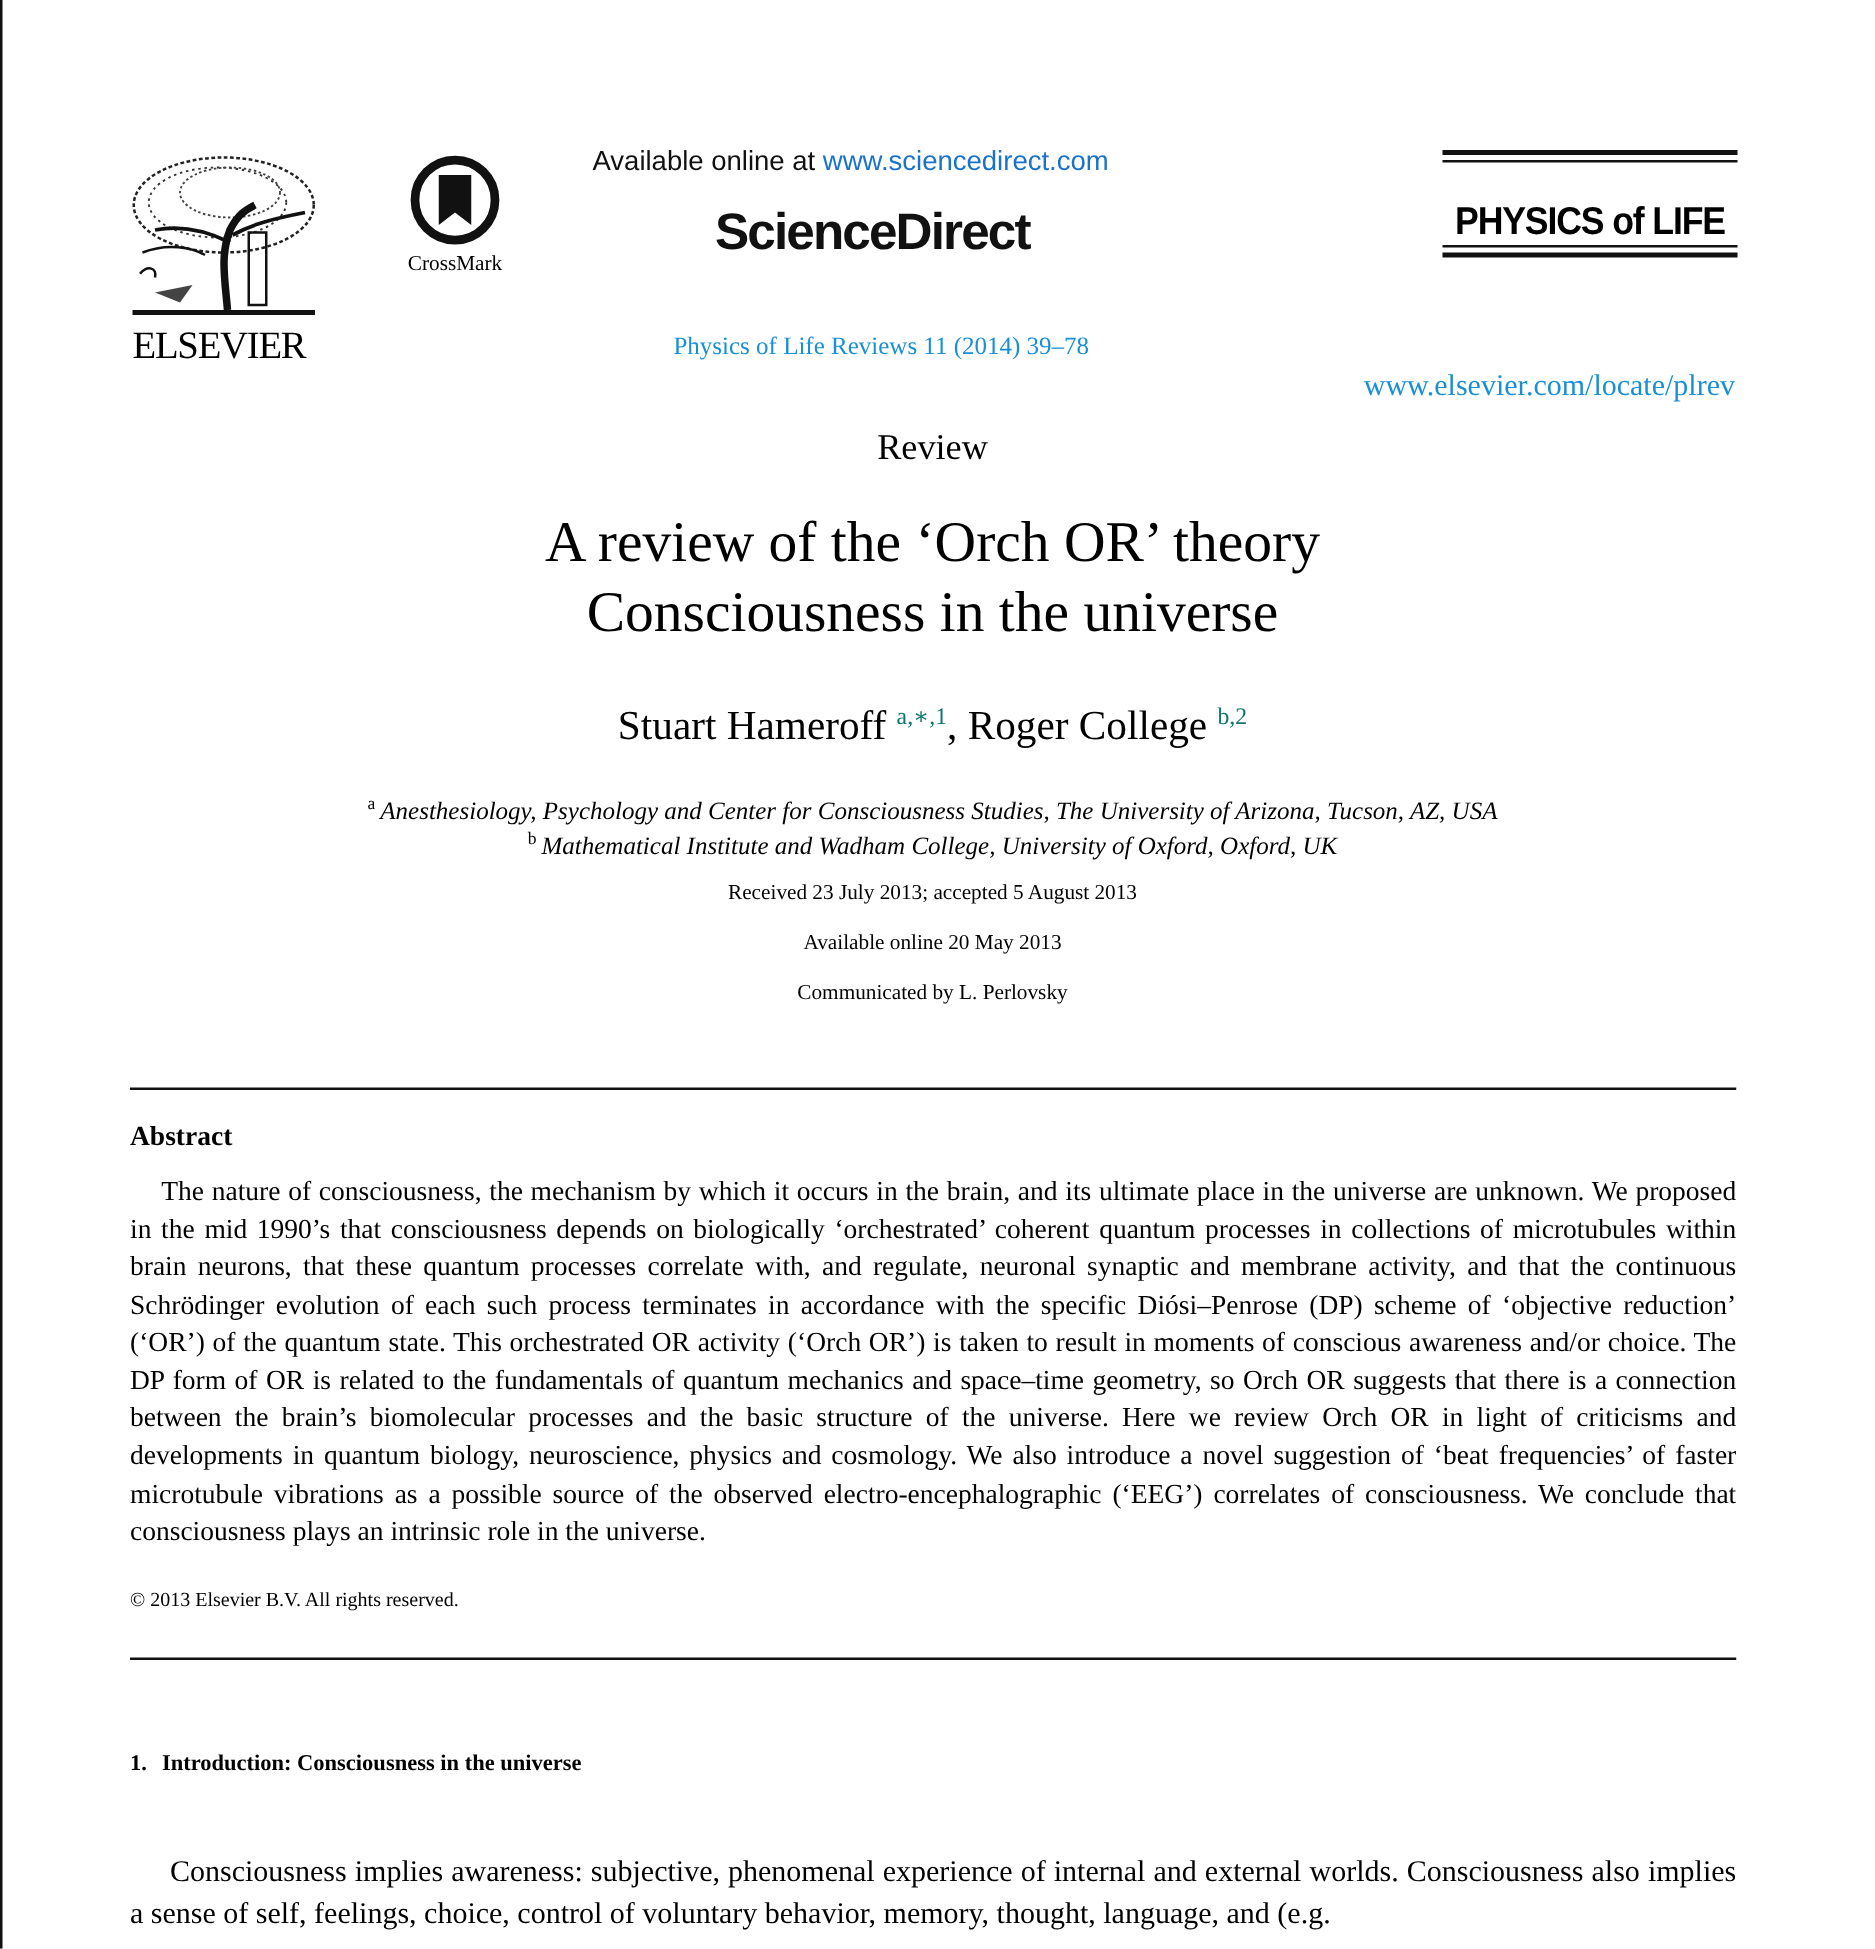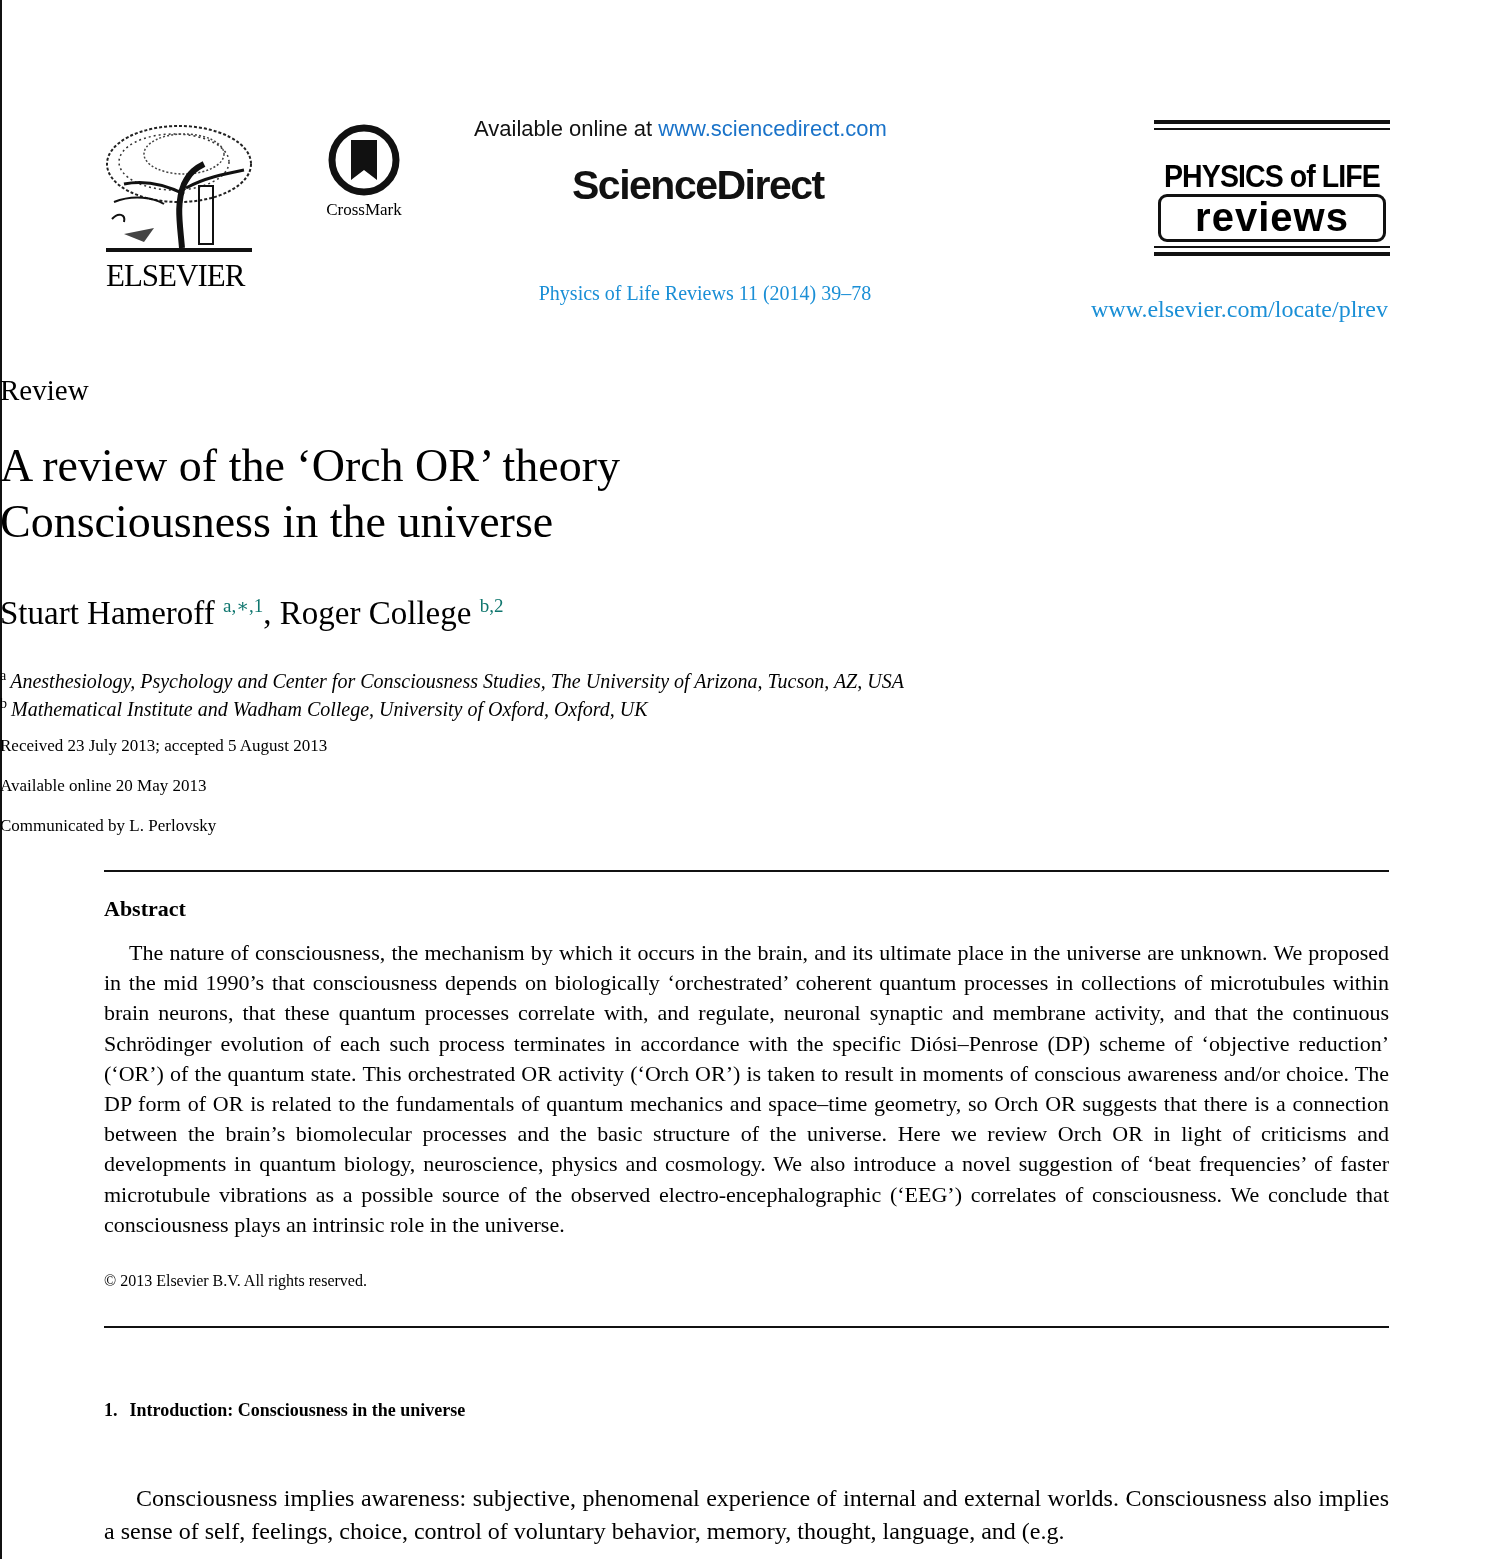--- a/index.html
+++ b/index.html
@@ -23,21 +23,21 @@
       position: absolute; left: 474px; top: 116px; font-family: "Liberation Sans", sans-serif;
       font-size: 22px; color: #111;
     }
     .link { color: #1a73c9; }
     .sd-logo {
       position: absolute; left: 572px; top: 162px; font-family: "Liberation Sans", sans-serif;
       font-weight: bold; font-size: 41px; letter-spacing: -1.5px; color: #111;
     }
     .journal-ref {
       position: absolute; left: 0; width: 1410px; top: 266px; text-align: center;
-      font-size: 20px; color: #1a8fd6; margin-top: 16px;
+      font-size: 20px; color: #1a8fd6;
     }
 
     .plr { position: absolute; left: 1154px; top: 120px; width: 236px; }
     .plr .rule-thick { height: 4px; background: #111; }
     .plr .rule-thin { height: 2px; background: #111; margin-top: 4px; }
     .plr-title {
       margin-top: 32px; text-align: center; font-family: "Liberation Sans", sans-serif;
       font-weight: bold; font-size: 31px; letter-spacing: -1px; transform: scaleX(0.92);
       transform-origin: center; line-height: 30px;
     }
@@ -45,21 +45,21 @@
       margin: 2px 4px 0 4px; border: 3px solid #111; border-radius: 9px; text-align: center;
       font-family: "Liberation Sans", sans-serif; font-weight: bold; font-size: 40px;
       line-height: 40px; letter-spacing: 1px; height: 42px;
     }
     .plr-bottom { margin-top: 36px; }
     .plr-url {
       position: absolute; right: 112px; top: 296px; font-size: 24px; color: #1a8fd6;
     }
 
     
-    .center { position: absolute; left: 0; width: 1492px; text-align: left; margin-top: 32px; }
+    .center { position: absolute; left: 0; width: 1492px; text-align: center; }
     .review-label { top: 342px; font-size: 29px; }
     .title { top: 406px; font-size: 46px; line-height: 56px; }
     .authors { top: 562px; font-size: 33px; }
     .authors sup { font-size: 19px; color: #0f766e; vertical-align: 12px; }
     .affil { font-style: italic; font-size: 20px; }
     .affil sup { font-style: normal; font-size: 14px; vertical-align: 8px; margin-right: 4px; }
     .affil-a { top: 636px; }
     .affil-b { top: 664px; }
     .dates { font-size: 17px; }
     .received { top: 704px; }
@@ -118,21 +118,20 @@
   <span>Available online at</span>
   <span class="link">www.sciencedirect.com</span>
 </div>
 <div class="sd-logo">ScienceDirect</div>
 <div class="journal-ref">Physics of Life Reviews 11 (2014) 39–78</div>
 
 <div class="plr">
   <div class="rule-thick"></div>
   <div class="rule-thin"></div>
   <div class="plr-title">PHYSICS of LIFE</div>
-  <div class="plr-box">reviews</div>
   <div class="rule-thin plr-bottom"></div>
   <div class="rule-thick" style="margin-top:4px"></div>
 </div>
 <div class="plr-url">www.elsevier.com/locate/plrev</div>
 
 <div class="center review-label">Review</div>
 <div class="center title">
   <div>A review of the ‘Orch OR’ theory</div>
   <div>Consciousness in the universe</div>
 </div>

